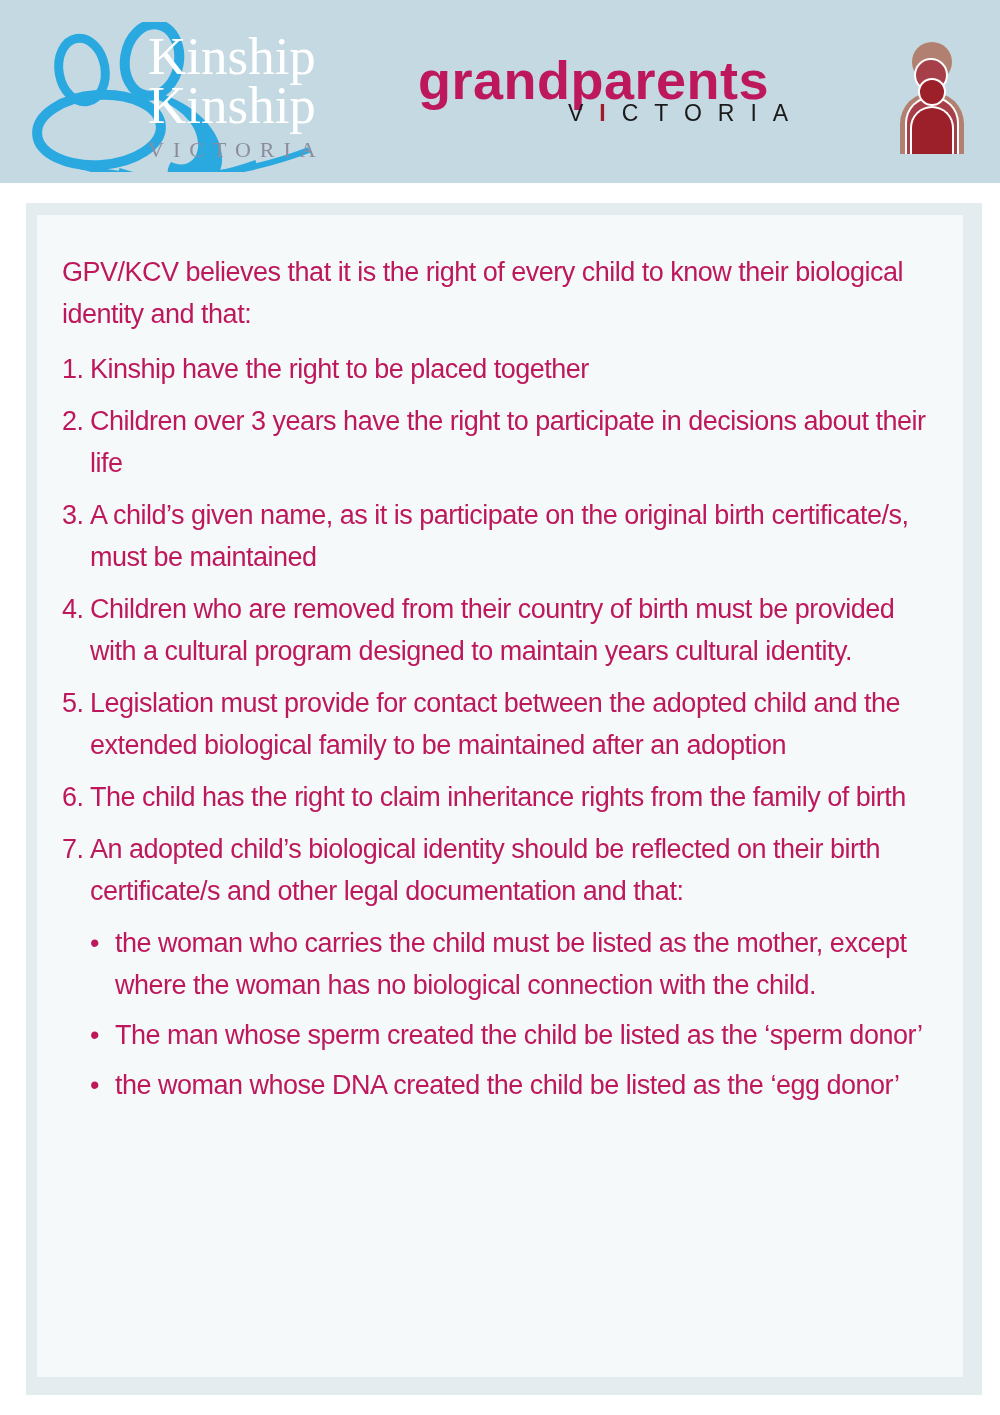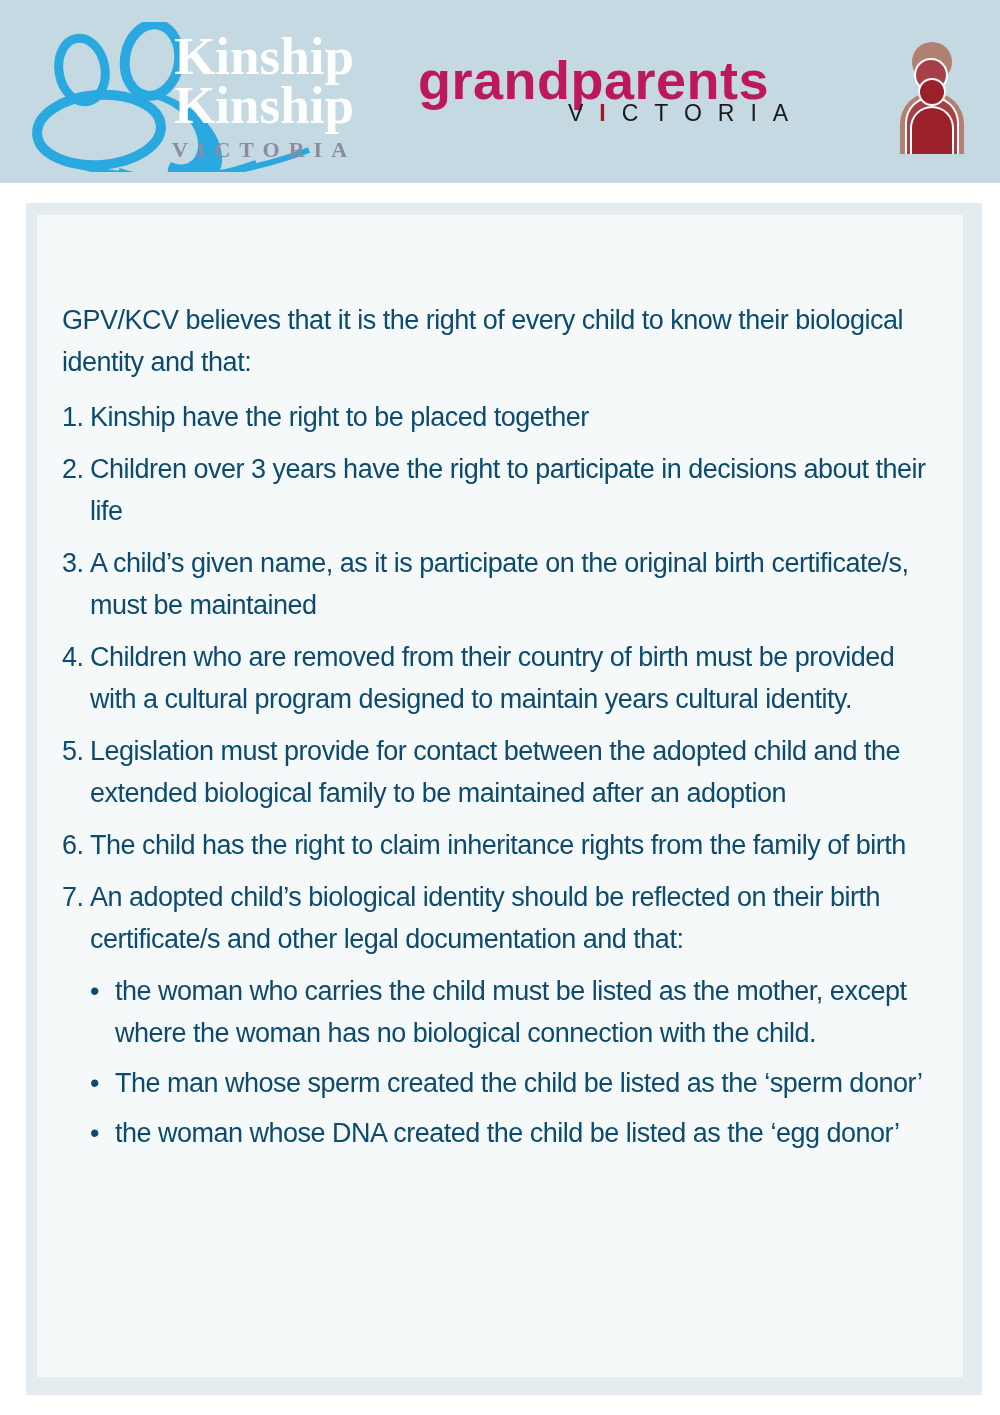--- a/index.html
+++ b/index.html
@@ -12,22 +12,22 @@
   
   .header {
     position:absolute; left:0; top:0; width:1000px; height:183px;
     background:#c5d9e3;
   }
 
   
   .kcv-logo { position:absolute; left:0; top:0; width:400px; height:183px; }
   .kcv-icon { position:absolute; left:24px; top:22px; }
   .kcv-text {
-    position:absolute; left:160px; top:32px; width:208px; text-align:center;
-    font-family:"Liberation Serif", serif; color:#ffffff;font-weight:bold;
+    position:absolute; left:148px; top:32px; width:208px; text-align:left;
+    font-family:"Liberation Serif", serif; color:#ffffff;
   }
   .kcv-line { font-size:53px; line-height:49px; }
   .kcv-region {
     margin-top:7px; font-size:22px; letter-spacing:9px; color:#8d8c9e;
     white-space:nowrap;
   }
 
   
   .gv-text { position:absolute; left:418px; top:48px; width:460px; }
   .gv-name {
@@ -57,21 +57,21 @@
   .doc-frame {
     position:absolute; left:26px; top:203px; width:956px; height:1192px;
     background:#e4ecef;
   }
   .doc-panel {
     position:absolute; left:11px; top:12px; width:926px; height:1162px;
     background:#f5f9fa;
   }
   .doc-content {
     padding:36px 24px 0 25px;
-    font-size:27px; line-height:42px; letter-spacing:-0.5px; color:#0c4a6e;margin-top:48px;
+    font-size:27px; line-height:42px; letter-spacing:-0.5px; color:#be185d;
   }
   .intro { margin-bottom:13px; }
   .doc-item { display:flex; margin-bottom:10px; }
   .doc-item .num { width:28px; flex:none; }
   .doc-item .itext { flex:1; }
   .bullet-row { display:flex; margin:2px 0 8px 28px; }
   .bullet-row .marker { width:25px; flex:none; }
   .bullet-row .btext { flex:1; }
 </style>
 </head>

